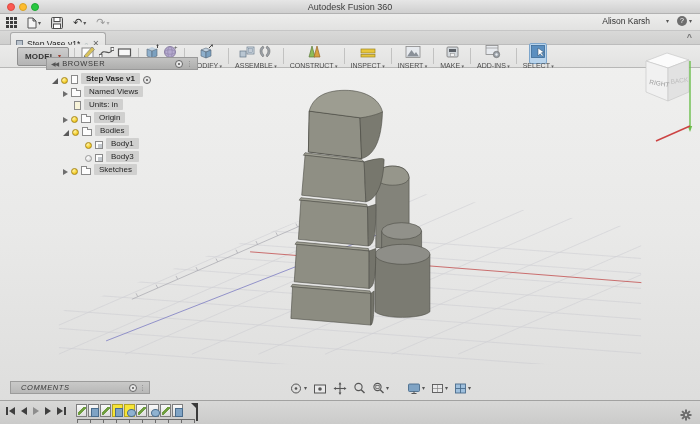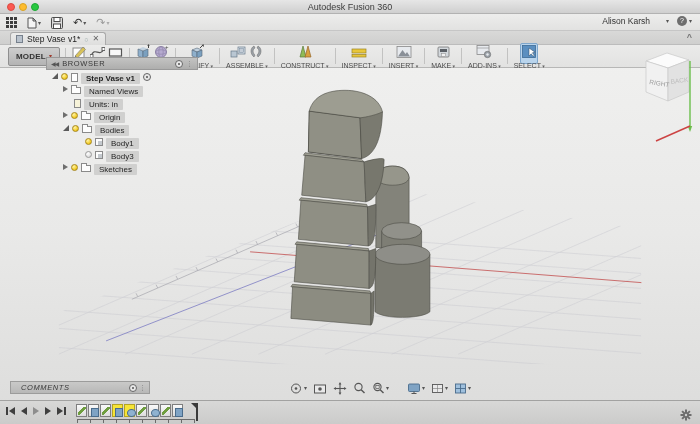--- a/index.html
+++ b/index.html
@@ -29,32 +29,32 @@
   .user-area{position:absolute;right:8px;top:2px;display:flex;align-items:center;gap:8px;}
   .user-name{font-size:8.5px;color:#333;}
   .help-bubble{width:10px;height:10px;border-radius:50%;background:#6e6e6e;color:#fff;
     font-size:7px;text-align:center;line-height:10px;}
 
   
   .tabbar{position:absolute;left:0;top:31px;width:700px;height:14px;
     background:linear-gradient(#d9d9d8,#cfcfce);border-bottom:1px solid #bcbcbc;}
   .tab{position:absolute;left:10px;top:1px;height:13px;min-width:96px;
     background:linear-gradient(#ececeb,#dededd);border:1px solid #aaa;border-bottom:none;
-    border-radius:3px 3px 0 0;display:flex;align-items:center;gap:4px;padding:1px 5px;}
+    border-radius:3px 3px 0 0;display:flex;align-items:center;gap:4px;padding:11px 5px;}
   .tab-doc{width:7px;height:8px;background:#b9c2cc;border:1px solid #76808c;}
   .tab-label{font-size:8.5px;color:#222;}
   .tab-dot{font-size:7px;color:#9aa;line-height:1;}
   .tab-close{font-size:8px;color:#666;line-height:1;}
   .collapse-chevron{position:absolute;right:8px;top:1px;font-size:9px;color:#777;font-weight:bold;}
 
   
   .ribbon{position:absolute;left:0;top:45px;width:700px;height:23px;
     background:linear-gradient(#ebebea,#e2e2e1);border-bottom:1px solid #b7b7b6;
     display:flex;align-items:stretch;}
-  .ws-btn{margin:1px 4px 1px 8px;align-self:center;height:19px;
+  .ws-btn{margin:1px 4px 1px 17px;align-self:center;height:19px;
     background:linear-gradient(#cdcdcd,#b4b4b4);border:1px solid #8f8f8f;border-radius:2px;
     display:flex;align-items:center;gap:3px;padding:0 7px;}
   .ws-btn .lbl{font-size:8px;font-weight:bold;color:#333;letter-spacing:.2px;}
   .ws-btn .caret{color:#a03c2e;}
   .rgroup{display:flex;flex-direction:column;align-items:center;justify-content:flex-start;
     padding:1px 5px 0 5px;}
   .ricons{height:15px;display:flex;align-items:center;gap:3px;}
   .rlabel{font-size:7px;color:#4b4b4b;margin-top:1px;white-space:nowrap;}
   .rlabel::after{content:" ▾";font-size:5px;color:#666;}
   .rdivider{width:1px;background:#c2c2c1;margin:3px 1px;}
@@ -64,21 +64,21 @@
   .browser{position:absolute;left:0;top:57px;width:158px;margin-left:46px;}
   .browser-hd{position:relative;width:152px;height:13px;
     background:linear-gradient(#c3c3c2,#aeaead);border:1px solid #999;
     display:flex;align-items:center;}
   .browser-hd .dbl{font-size:6px;color:#555;margin:0 4px 0 4px;letter-spacing:-1px;}
   .browser-hd .ttl{font-size:7.5px;color:#3a3a3a;letter-spacing:.6px;}
   .target-ic{width:8px;height:8px;border:1px solid #666;border-radius:50%;position:relative;background:#e8e8e8;}
   .target-ic::after{content:"";position:absolute;left:2px;top:2px;width:2px;height:2px;border-radius:50%;background:#555;}
   .browser-hd .target-ic{position:absolute;right:14px;top:2px;}
   .browser-hd .grip{position:absolute;right:4px;top:2px;color:#777;font-size:7px;line-height:1;}
-  .trow{position:absolute;display:flex;align-items:flex-start;gap:3px;height:11px;}
+  .trow{position:absolute;display:flex;align-items:flex-end;gap:3px;height:11px;}
   .chip{background:rgba(205,205,204,.92);border-radius:1px;padding:0 5px;
     font-size:8px;color:#1f1f1f;line-height:11px;white-space:nowrap;}
   .chip.bold{font-weight:bold;}
   .tri-closed{width:0;height:0;border-top:3.5px solid transparent;border-bottom:3.5px solid transparent;
     border-left:5px solid #6e6e6e;}
   .tri-open{width:0;height:0;border-bottom:6px solid #5a5a5a;border-left:6px solid transparent;}
   .bulb{width:7px;height:7px;border-radius:50%;background:radial-gradient(circle at 35% 30%,#fff3a8,#f4cf2d 60%,#d9a912);border:1px solid #a8881c;}
   .bulb.off{background:radial-gradient(circle at 35% 30%,#ffffff,#e2e2e2 60%,#c8c8c8);border:1px solid #9a9a9a;}
   .fold{width:10px;height:7px;background:#fdfdfd;border:1px solid #8a8a8a;position:relative;margin-top:1px;}
   .fold::before{content:"";position:absolute;left:-1px;top:-3px;width:4px;height:2px;background:#fdfdfd;border:1px solid #8a8a8a;border-bottom:none;}

